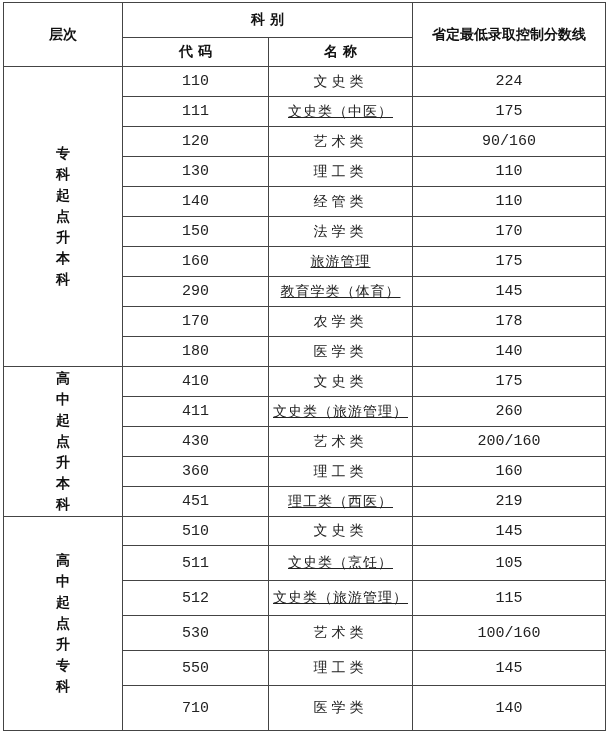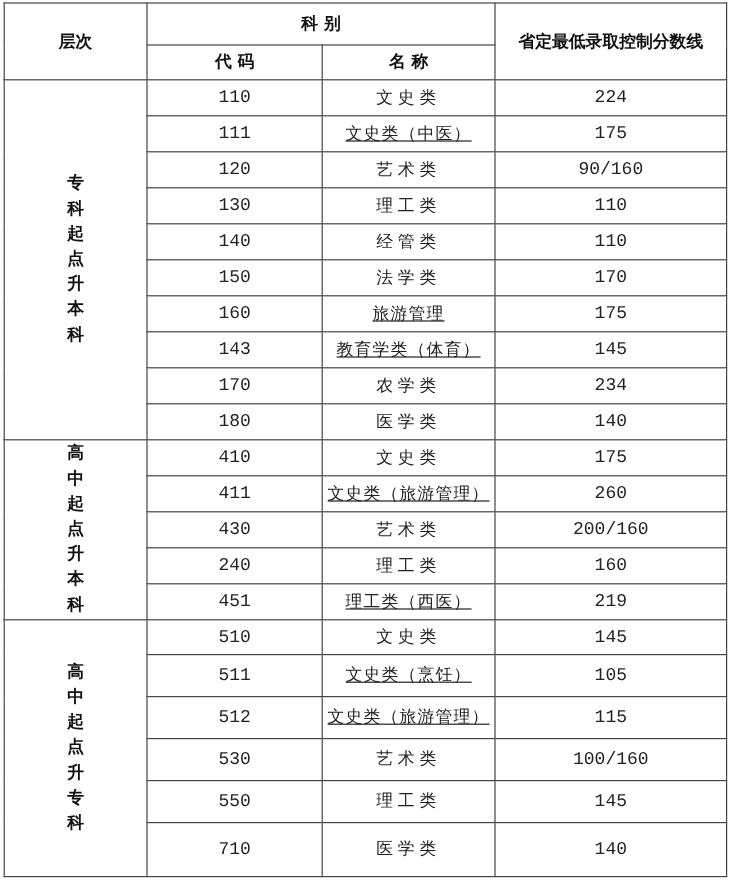--- a/index.html
+++ b/index.html
@@ -97,28 +97,28 @@
         <td class="num">150</td>
         <td class="name">法学类</td>
         <td class="num">170</td>
       </tr>
       <tr class="r">
         <td class="num">160</td>
         <td class="name long">旅游管理</td>
         <td class="num">175</td>
       </tr>
       <tr class="r">
-        <td class="num">143</td>
+        <td class="num">290</td>
         <td class="name long">教育学类（体育）</td>
         <td class="num">145</td>
       </tr>
       <tr class="r">
         <td class="num">170</td>
         <td class="name">农学类</td>
-        <td class="num">234</td>
+        <td class="num">178</td>
       </tr>
       <tr class="r">
         <td class="num">180</td>
         <td class="name">医学类</td>
         <td class="num">140</td>
       </tr>
       <tr class="r">
         <td class="level" rowspan="5">
           <span>高</span>
           <span>中</span>
@@ -136,21 +136,21 @@
         <td class="num">411</td>
         <td class="name long">文史类（旅游管理）</td>
         <td class="num">260</td>
       </tr>
       <tr class="r">
         <td class="num">430</td>
         <td class="name">艺术类</td>
         <td class="num">200/160</td>
       </tr>
       <tr class="r">
-        <td class="num">240</td>
+        <td class="num">360</td>
         <td class="name">理工类</td>
         <td class="num">160</td>
       </tr>
       <tr class="r">
         <td class="num">451</td>
         <td class="name long">理工类（西医）</td>
         <td class="num">219</td>
       </tr>
       <tr class="r3">
         <td class="level" rowspan="6">

